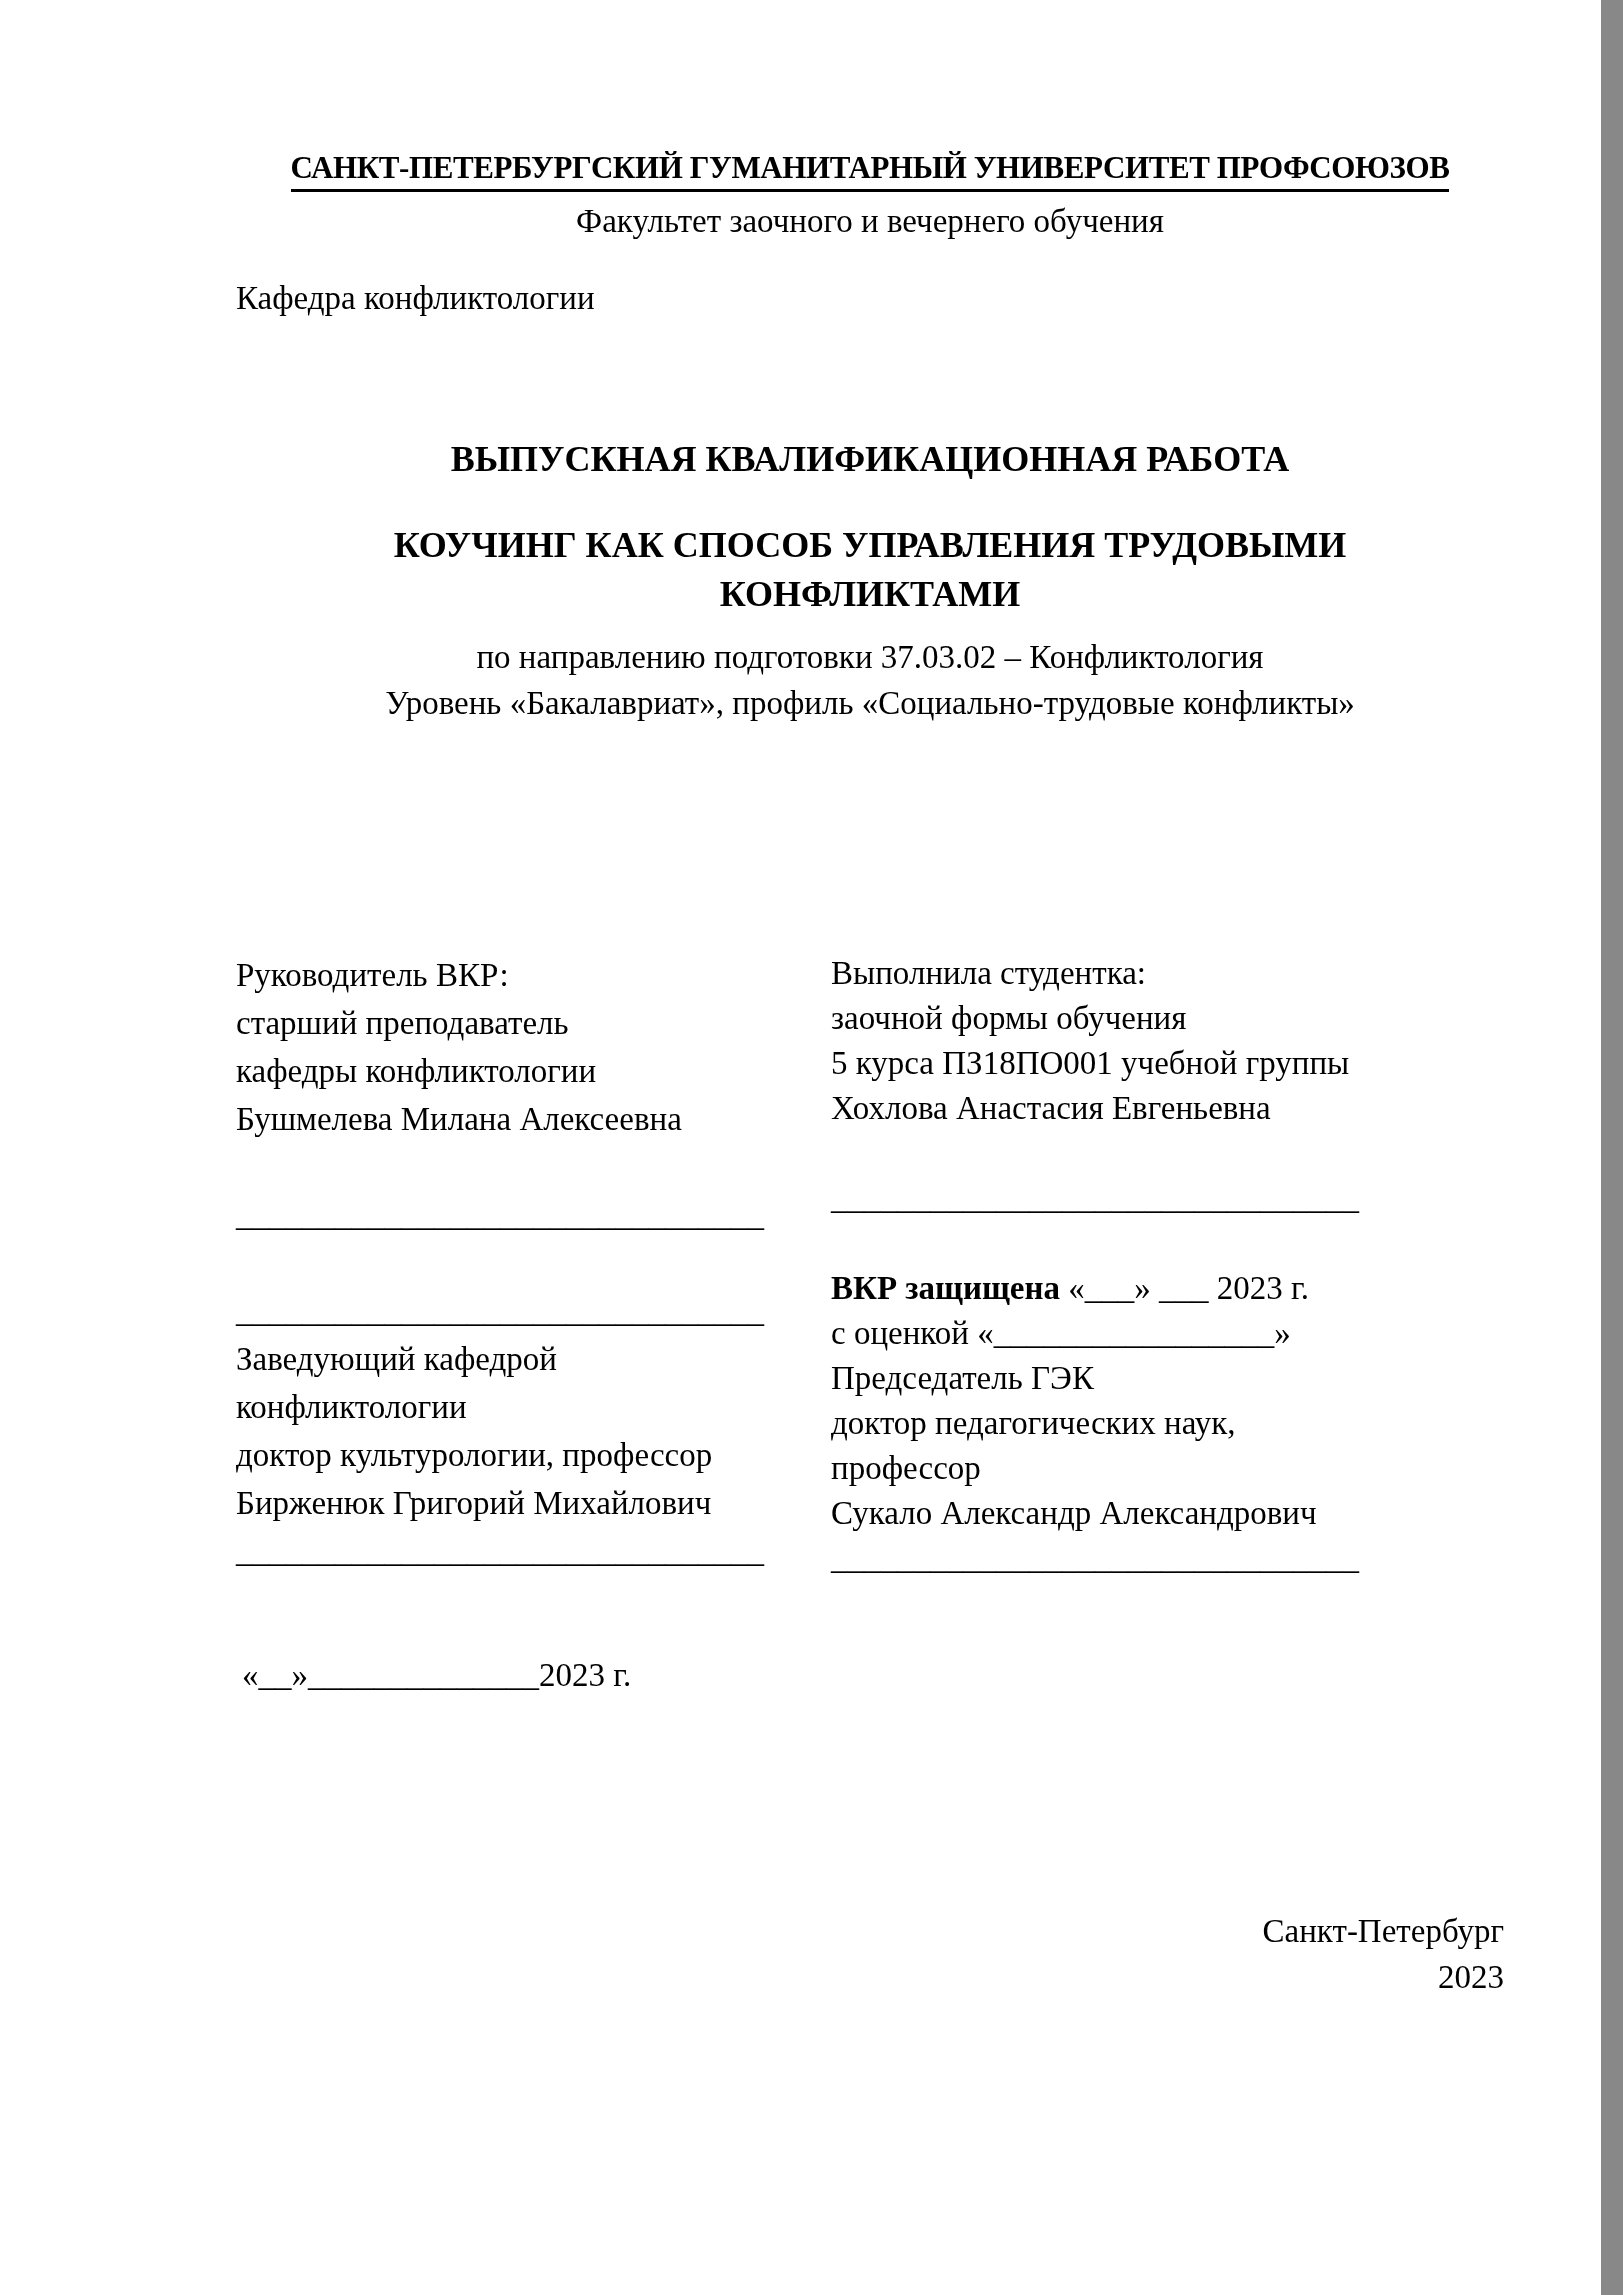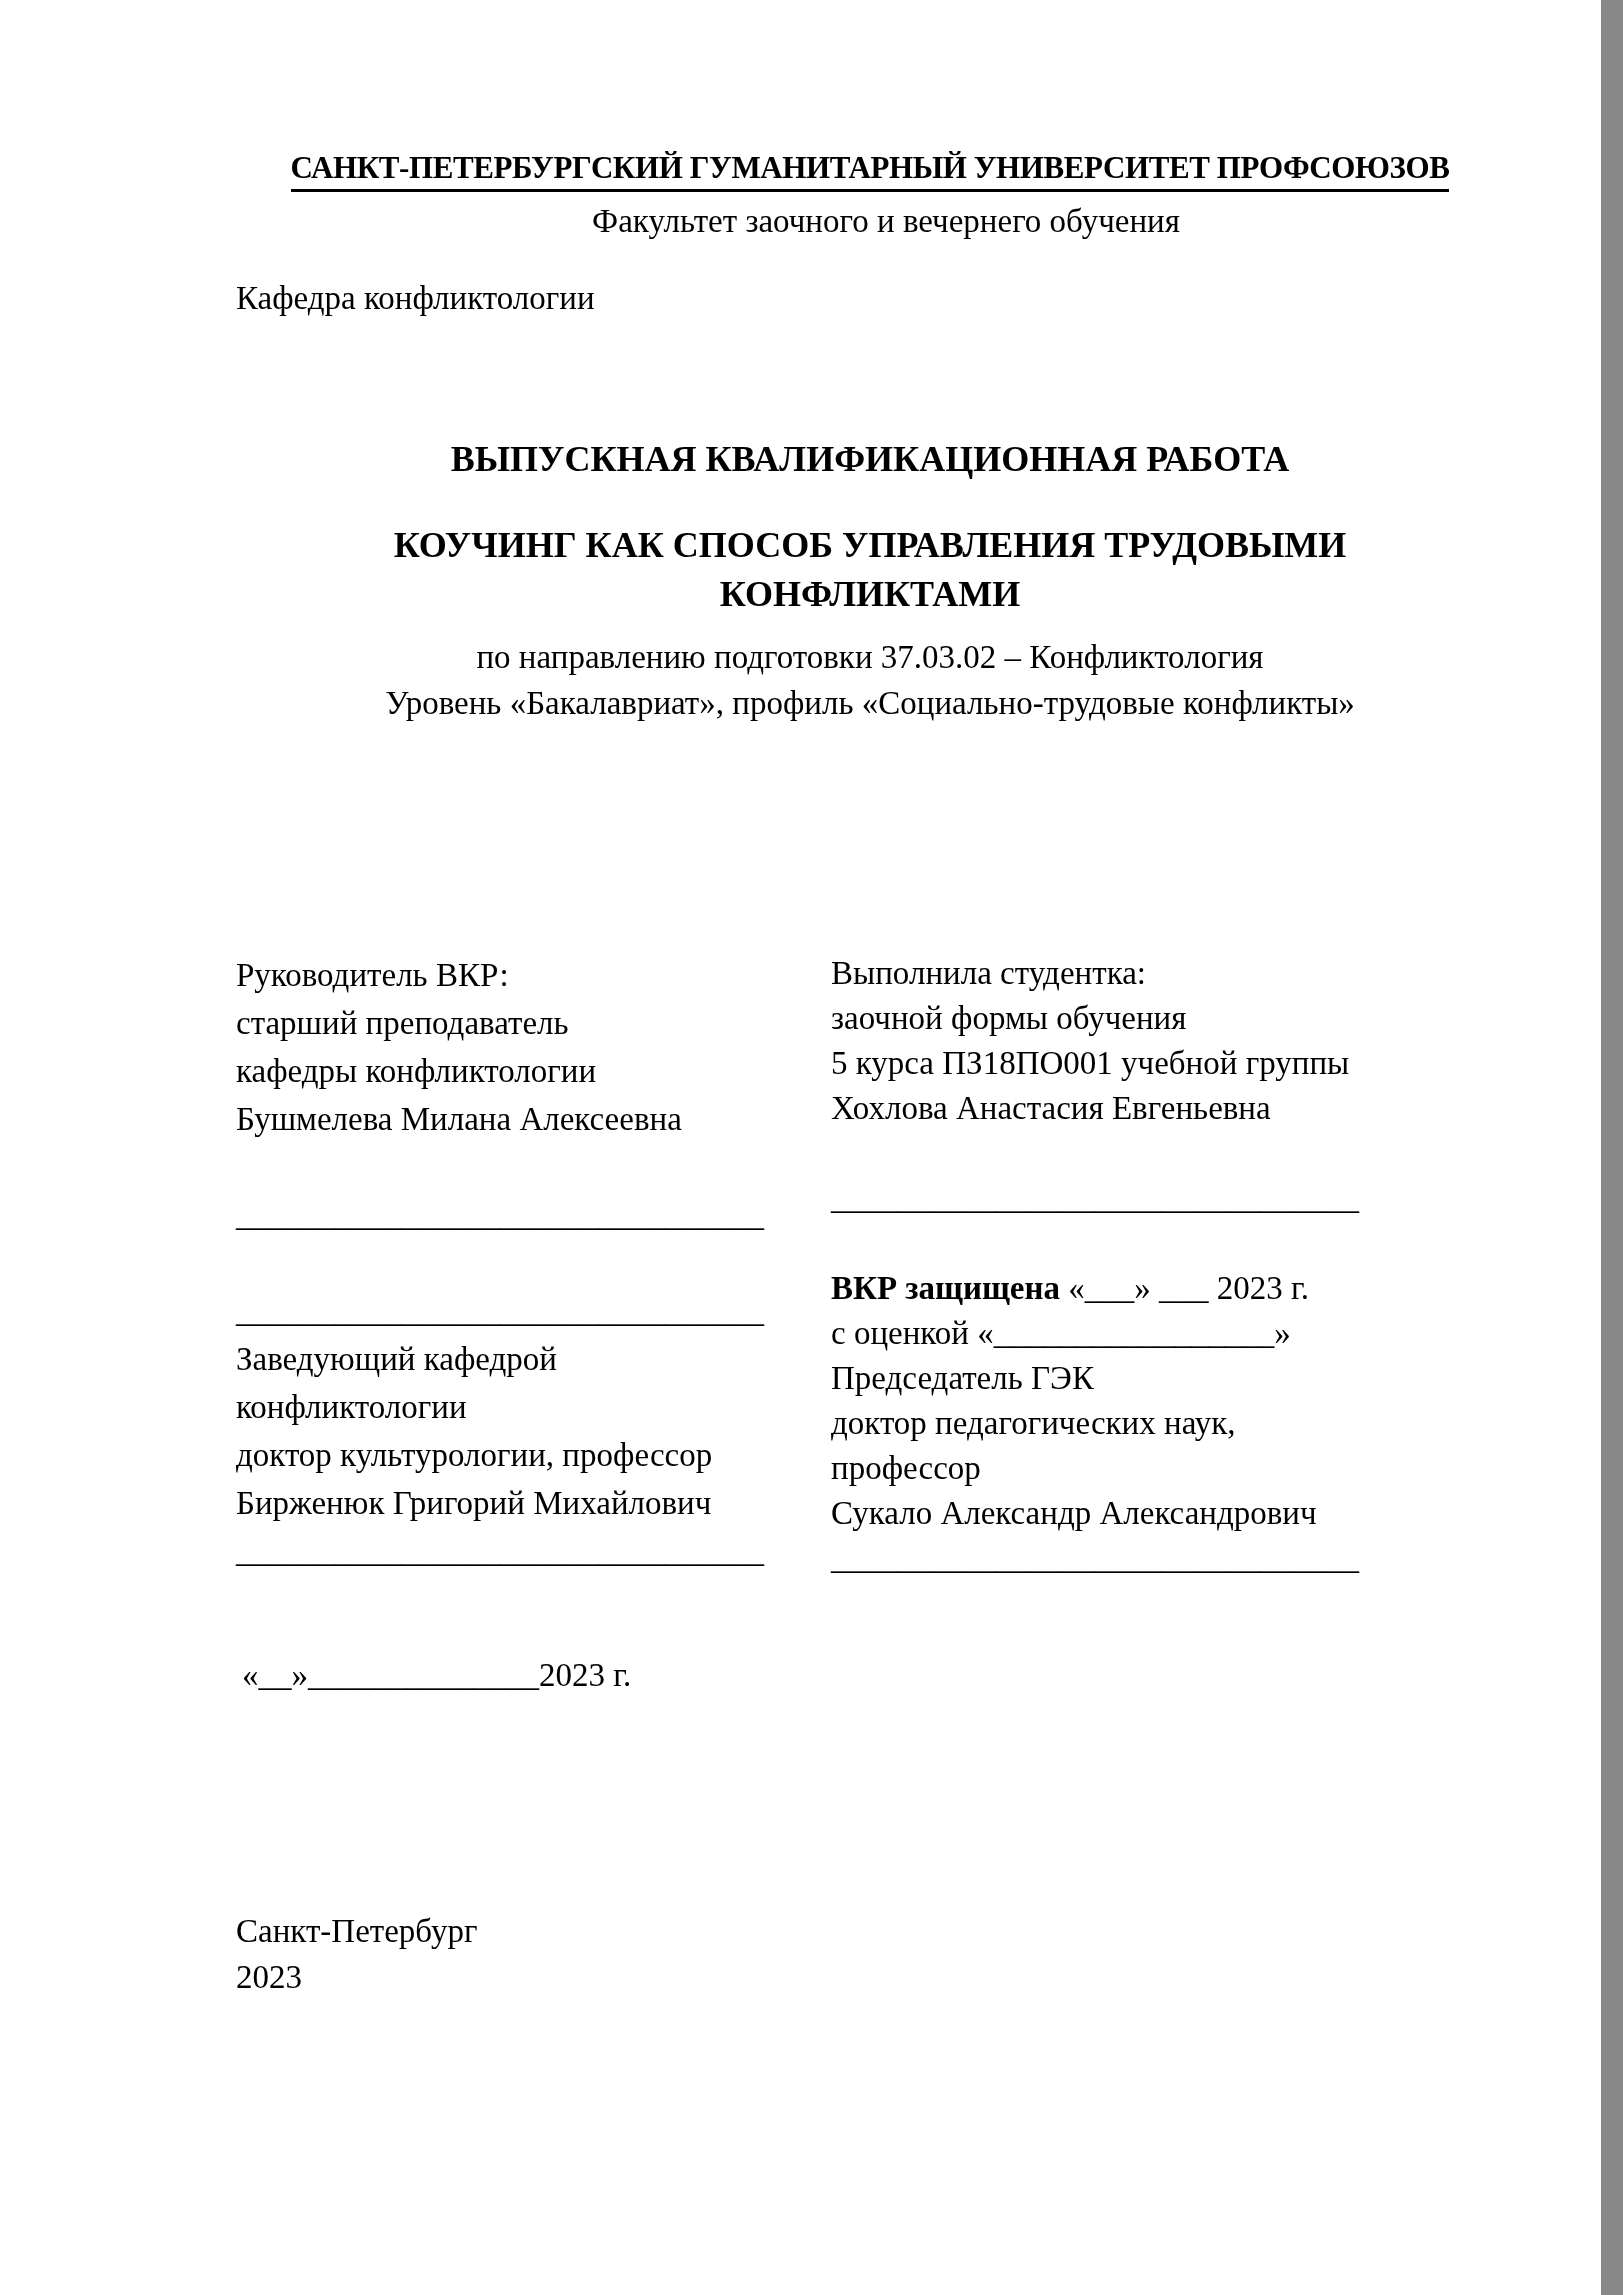--- a/index.html
+++ b/index.html
@@ -26,21 +26,21 @@
   .uni-text {
     display: inline-block;
     font-weight: 700;
     font-size: 31px;
     line-height: 38px;
     border-bottom: 3.9px solid #000;
     padding-bottom: 2.4px;
     letter-spacing: -0.4px;
   }
   .faculty-line {
-    left: 252px; top: 199px; width: 1268px;
+    left: 236px; top: 199px; width: 1268px;
     text-align: center;
     font-size: 33px; line-height: 44px;
   }
   .department-line {
     left: 236px; top: 276px; width: 1268px;
     text-align: left;
     font-size: 33px; line-height: 44px;
   }
 
   
@@ -75,21 +75,21 @@
   .col-right .line { height: 45px; line-height: 45px; }
   .b { font-weight: 700; margin-top: 29px; }
 
   
   .date-line {
     left: 242px; top: 1652px; width: 785px;
     font-size: 33px; line-height: 47px;
   }
   .footer {
     left: 236px; top: 1908px; width: 1268px;
-    text-align: left;
+    text-align: right;
     font-size: 33px; line-height: 46px;
   }
 </style>
 </head>
 <body>
 
 <div class="page">
 
   <div class="block uni-line">
     <span class="uni-text">САНКТ-ПЕТЕРБУРГСКИЙ ГУМАНИТАРНЫЙ УНИВЕРСИТЕТ ПРОФСОЮЗОВ</span>

